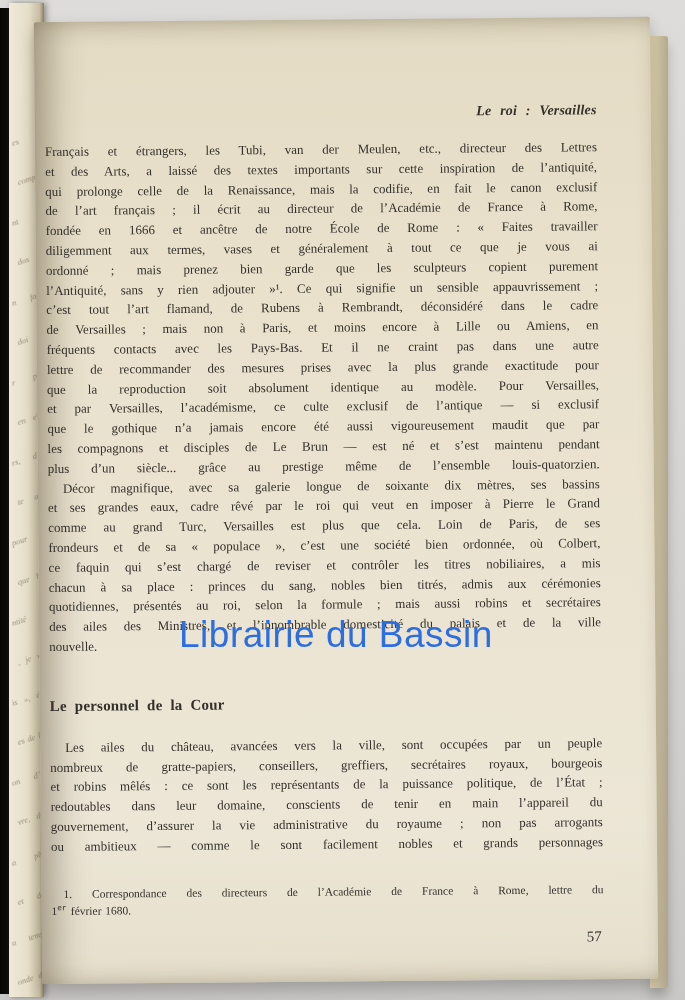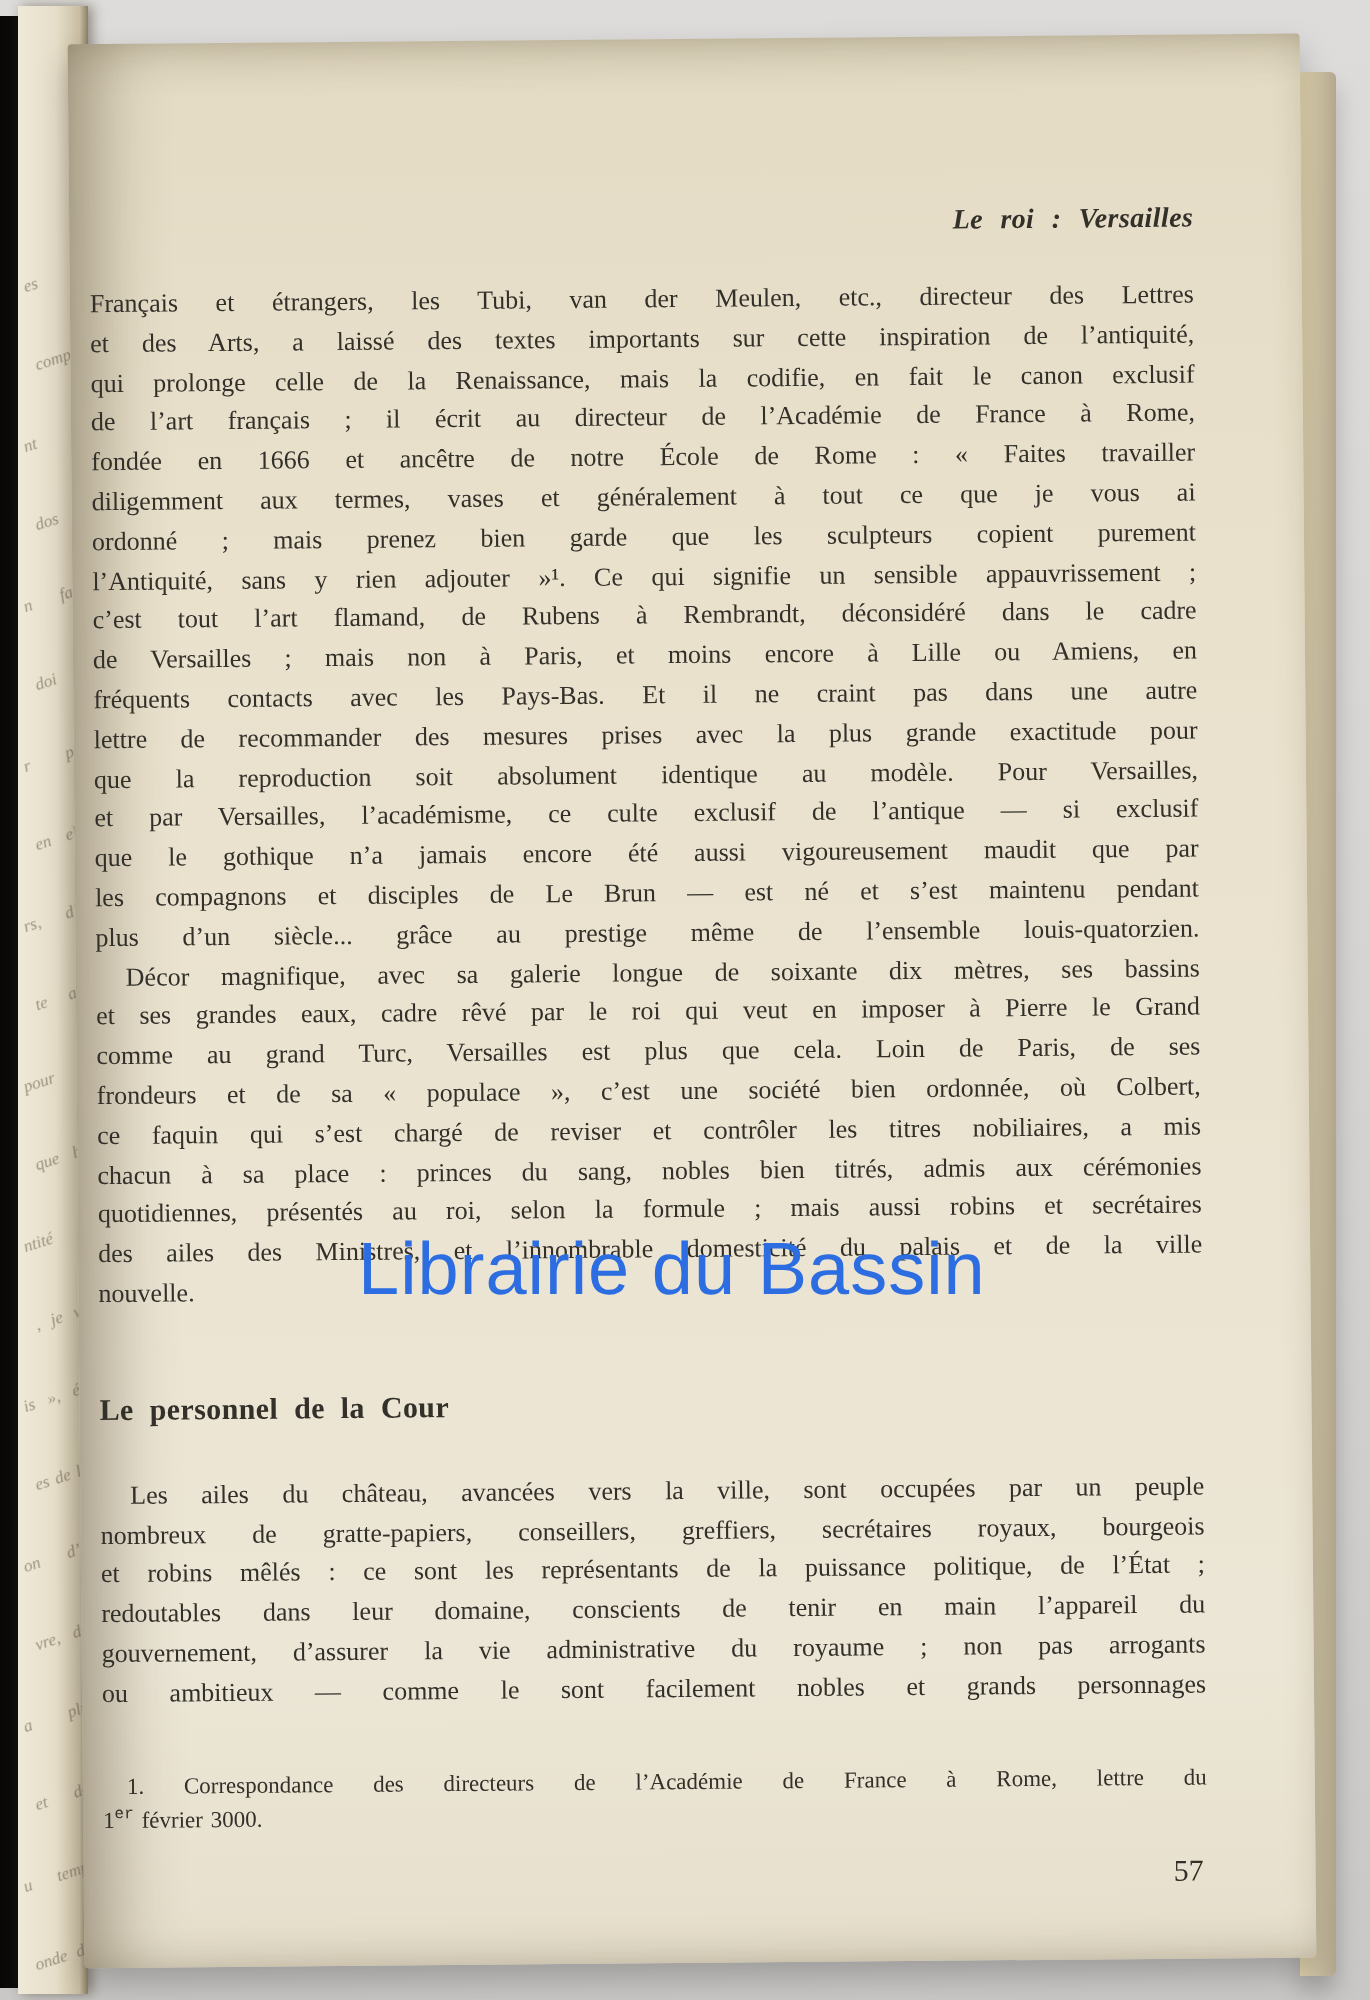--- a/index.html
+++ b/index.html
@@ -153,21 +153,21 @@
           <div class="tline indent">Les ailes du château, avancées vers la ville, sont occupées par un peuple</div>
           <div class="tline">nombreux de gratte-papiers, conseillers, greffiers, secrétaires royaux, bourgeois</div>
           <div class="tline">et robins mêlés : ce sont les représentants de la puissance politique, de l’État ;</div>
           <div class="tline">redoutables dans leur domaine, conscients de tenir en main l’appareil du</div>
           <div class="tline">gouvernement, d’assurer la vie administrative du royaume ; non pas arrogants</div>
           <div class="tline">ou ambitieux — comme le sont facilement nobles et grands personnages</div>
         </div>
 
       <div class="footnote">
         <div class="fline1">1. Correspondance des directeurs de l’Académie de France à Rome, lettre du</div>
-        <div class="fline2"><span>1</span><sup>er</sup><span> février 3000.</span></div>
+        <div class="fline2"><span>1</span><sup>er</sup><span> février 1680.</span></div>
       </div>
 
       <div class="page-number">57</div>
     </div>
   </div>
 
   <div class="watermark" style="color: rgb(44, 109, 225);">Librairie du Bassin</div>
 </div>
 
 </body></html>

